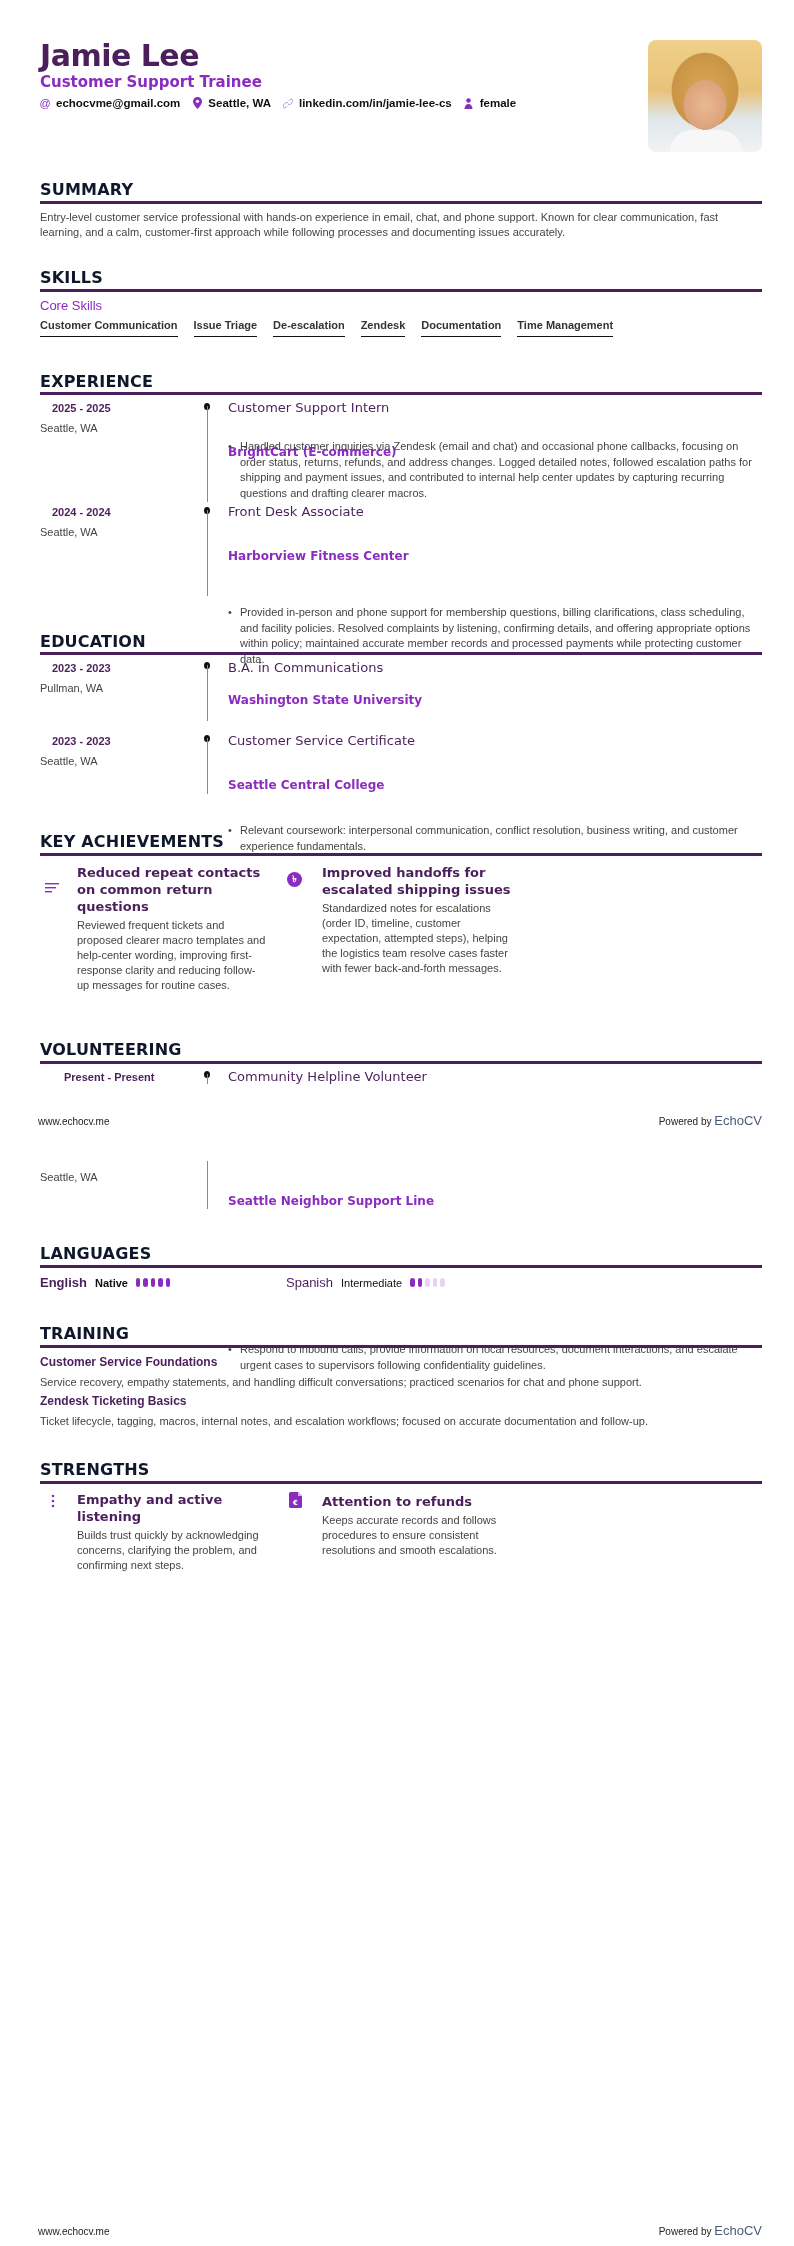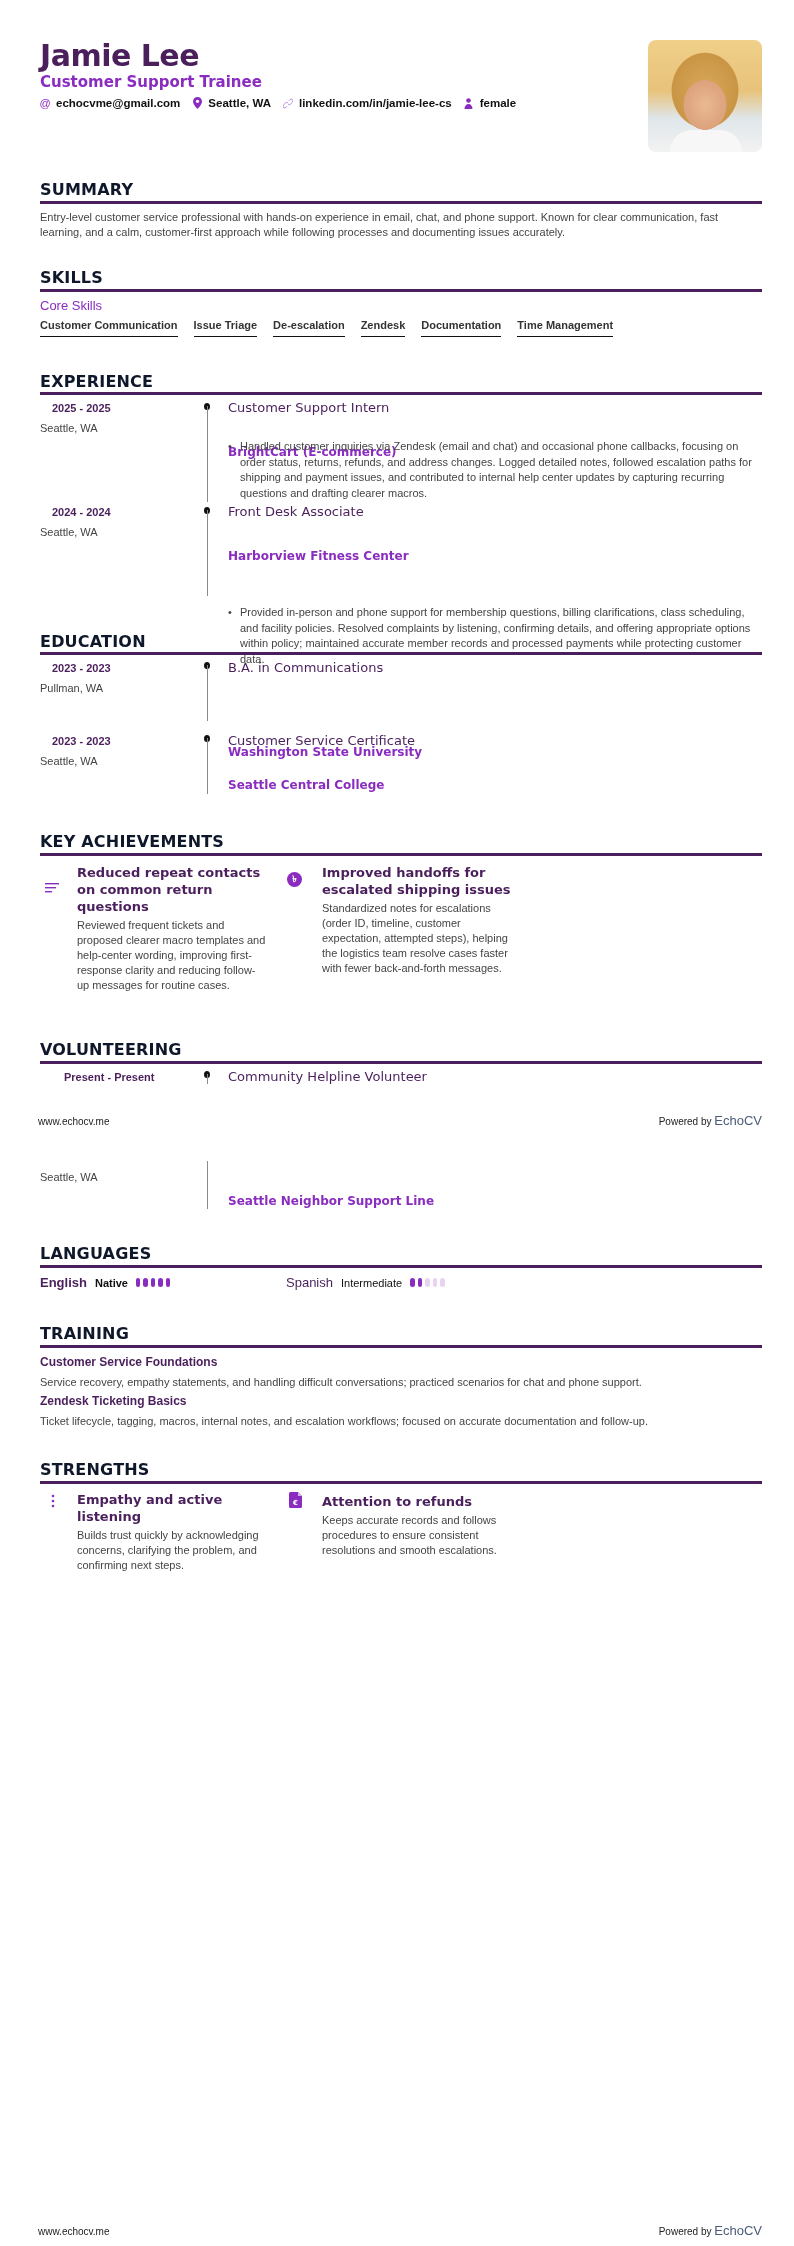--- a/index.html
+++ b/index.html
@@ -144,21 +144,22 @@
 
 <div class="abs sec-h" style="top:632px;">EDUCATION</div>
 <div class="abs sec-line" style="top:652px;"></div>
 
 <div>
   <div class="abs date" style="left:40px; top:662px;">2023 - 2023</div>
   <div class="abs loc" style="left:40px; top:682px;">Pullman, WA</div>
   <div class="abs dot" style="left:204px; top:662px;"></div>
   <div class="abs vline" style="left:207px; top:665px; height:56px;"></div>
   <div class="abs role" style="left:228px; top:660px;">B.A. in Communications</div>
-  <div class="abs org" style="left:228px; top:720px;">Washington State University</div>
+  <div class="abs org" style="left:228px; top:668px;">Washington State University</div>
+  <div class="abs bullet" style="left:228px; top:699px; width:520px;">Relevant coursework: interpersonal communication, conflict resolution, business writing, and customer experience fundamentals.</div>
 </div>
 
 <div>
   <div class="abs date" style="left:40px; top:735px;">2023 - 2023</div>
   <div class="abs loc" style="left:40px; top:755px;">Seattle, WA</div>
   <div class="abs dot" style="left:204px; top:735px;"></div>
   <div class="abs vline" style="left:207px; top:738px; height:56px;"></div>
   <div class="abs role" style="left:228px; top:733px;">Customer Service Certificate</div>
   <div class="abs org" style="left:228px; top:753px;">Seattle Central College</div>
 </div>
@@ -194,20 +195,21 @@
 
   <div class="abs footer-left" style="left:38px; top:1116px;">www.echocv.me</div>
   <div class="abs footer-right" style="right:32px; top:1113px;">
     <span>Powered by</span>
     <span class="brand">EchoCV</span>
   </div>
 
   <div class="abs loc" style="left:40px; top:1171px;">Seattle, WA</div>
   <div class="abs vline" style="left:207px; top:1161px; height:48px;"></div>
   <div class="abs org" style="left:228px; top:1169px;">Seattle Neighbor Support Line</div>
+  <div class="abs bullet" style="left:228px; top:1187px; width:520px;">Respond to inbound calls, provide information on local resources, document interactions, and escalate urgent cases to supervisors following confidentiality guidelines.</div>
 </div>
 
 <div class="abs sec-h" style="top:1244px;">LANGUAGES</div>
 <div class="abs sec-line" style="top:1265px;"></div>
 <div class="abs lang" style="left:40px; top:1275px;font-weight:bold;">
   <span class="lang-name">English</span>
   <span class="lang-level">Native</span>
   <span class="pips">
     <span class="pip"></span>
       <span class="pip"></span>

